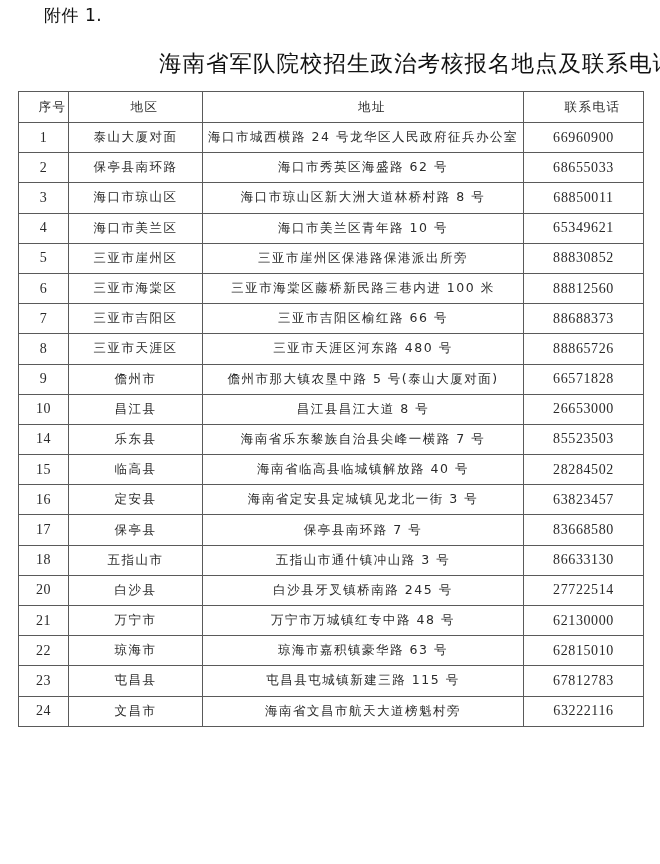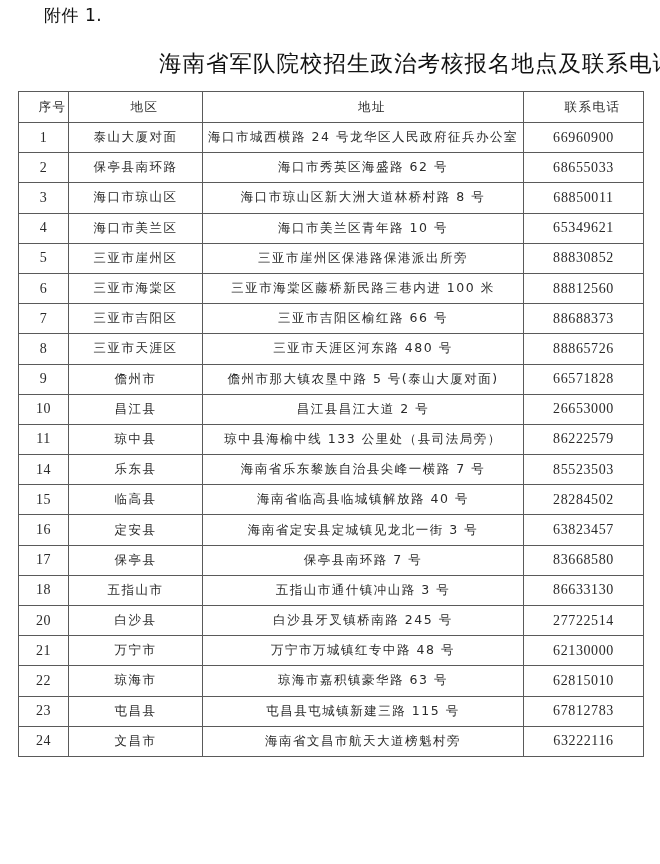--- a/index.html
+++ b/index.html
@@ -106,28 +106,22 @@
       </tr>
       <tr>
         <td class="num">9</td>
         <td class="cjk">儋州市</td>
         <td class="cjk">儋州市那大镇农垦中路 5 号(泰山大厦对面)</td>
         <td class="num">66571828</td>
       </tr>
       <tr>
         <td class="num">10</td>
         <td class="cjk">昌江县</td>
-        <td class="cjk">昌江县昌江大道 2 号</td>
+        <td class="cjk">昌江县昌江大道 8 号</td>
         <td class="num">26653000</td>
-      </tr>
-      <tr>
-        <td class="num">11</td>
-        <td class="cjk">琼中县</td>
-        <td class="cjk">琼中县海榆中线 133 公里处（县司法局旁）</td>
-        <td class="num">86222579</td>
       </tr>
       <tr>
         <td class="num">14</td>
         <td class="cjk">乐东县</td>
         <td class="cjk">海南省乐东黎族自治县尖峰一横路 7 号</td>
         <td class="num">85523503</td>
       </tr>
       <tr>
         <td class="num">15</td>
         <td class="cjk">临高县</td>

